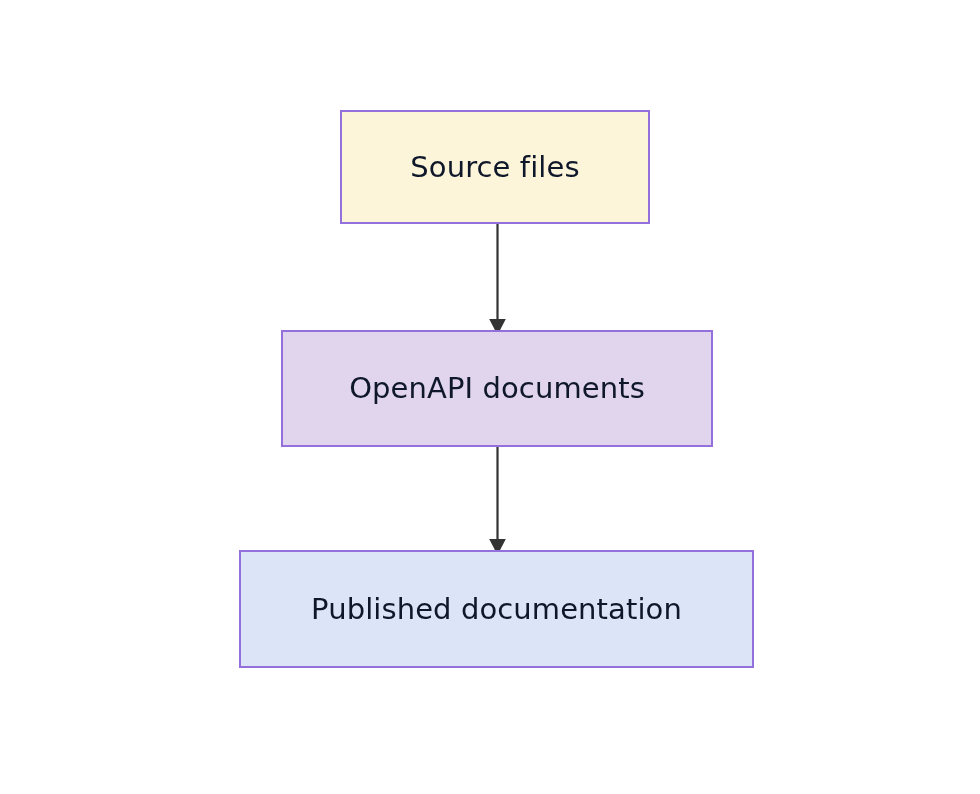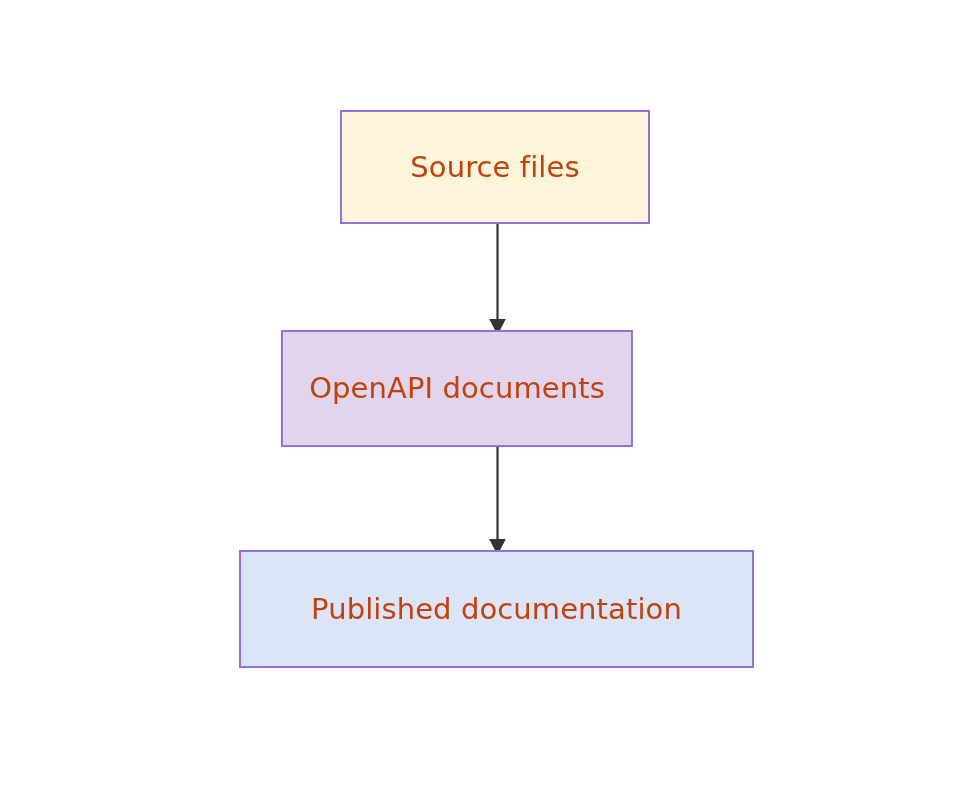--- a/index.html
+++ b/index.html
@@ -19,39 +19,39 @@
   .node {
     position: absolute;
     box-sizing: border-box;
     border: 2px solid #9370db;
     display: flex;
     align-items: center;
     justify-content: center;
     text-align: center;
   }
   .node-label {
-    color: #c2410c;
+    color: #0f172a;
     font-size: 29px;
     font-weight: 400;
     letter-spacing: 0.1px;
     line-height: 1.2;
     white-space: nowrap;
     user-select: none;
   }
   #node-source {
     left: 340px;
     top: 110px;
     width: 310px;
     height: 114px;
     background: #fdf5d9;
   }
   #node-openapi {
     left: 281px;
     top: 330px;
-    width: 352px;
+    width: 432px;
     height: 117px;
     background: #e1d5ed;
   }
   #node-published {
     left: 239px;
     top: 550px;
     width: 515px;
     height: 118px;
     background: #dce4f7;
     text-align: center;

